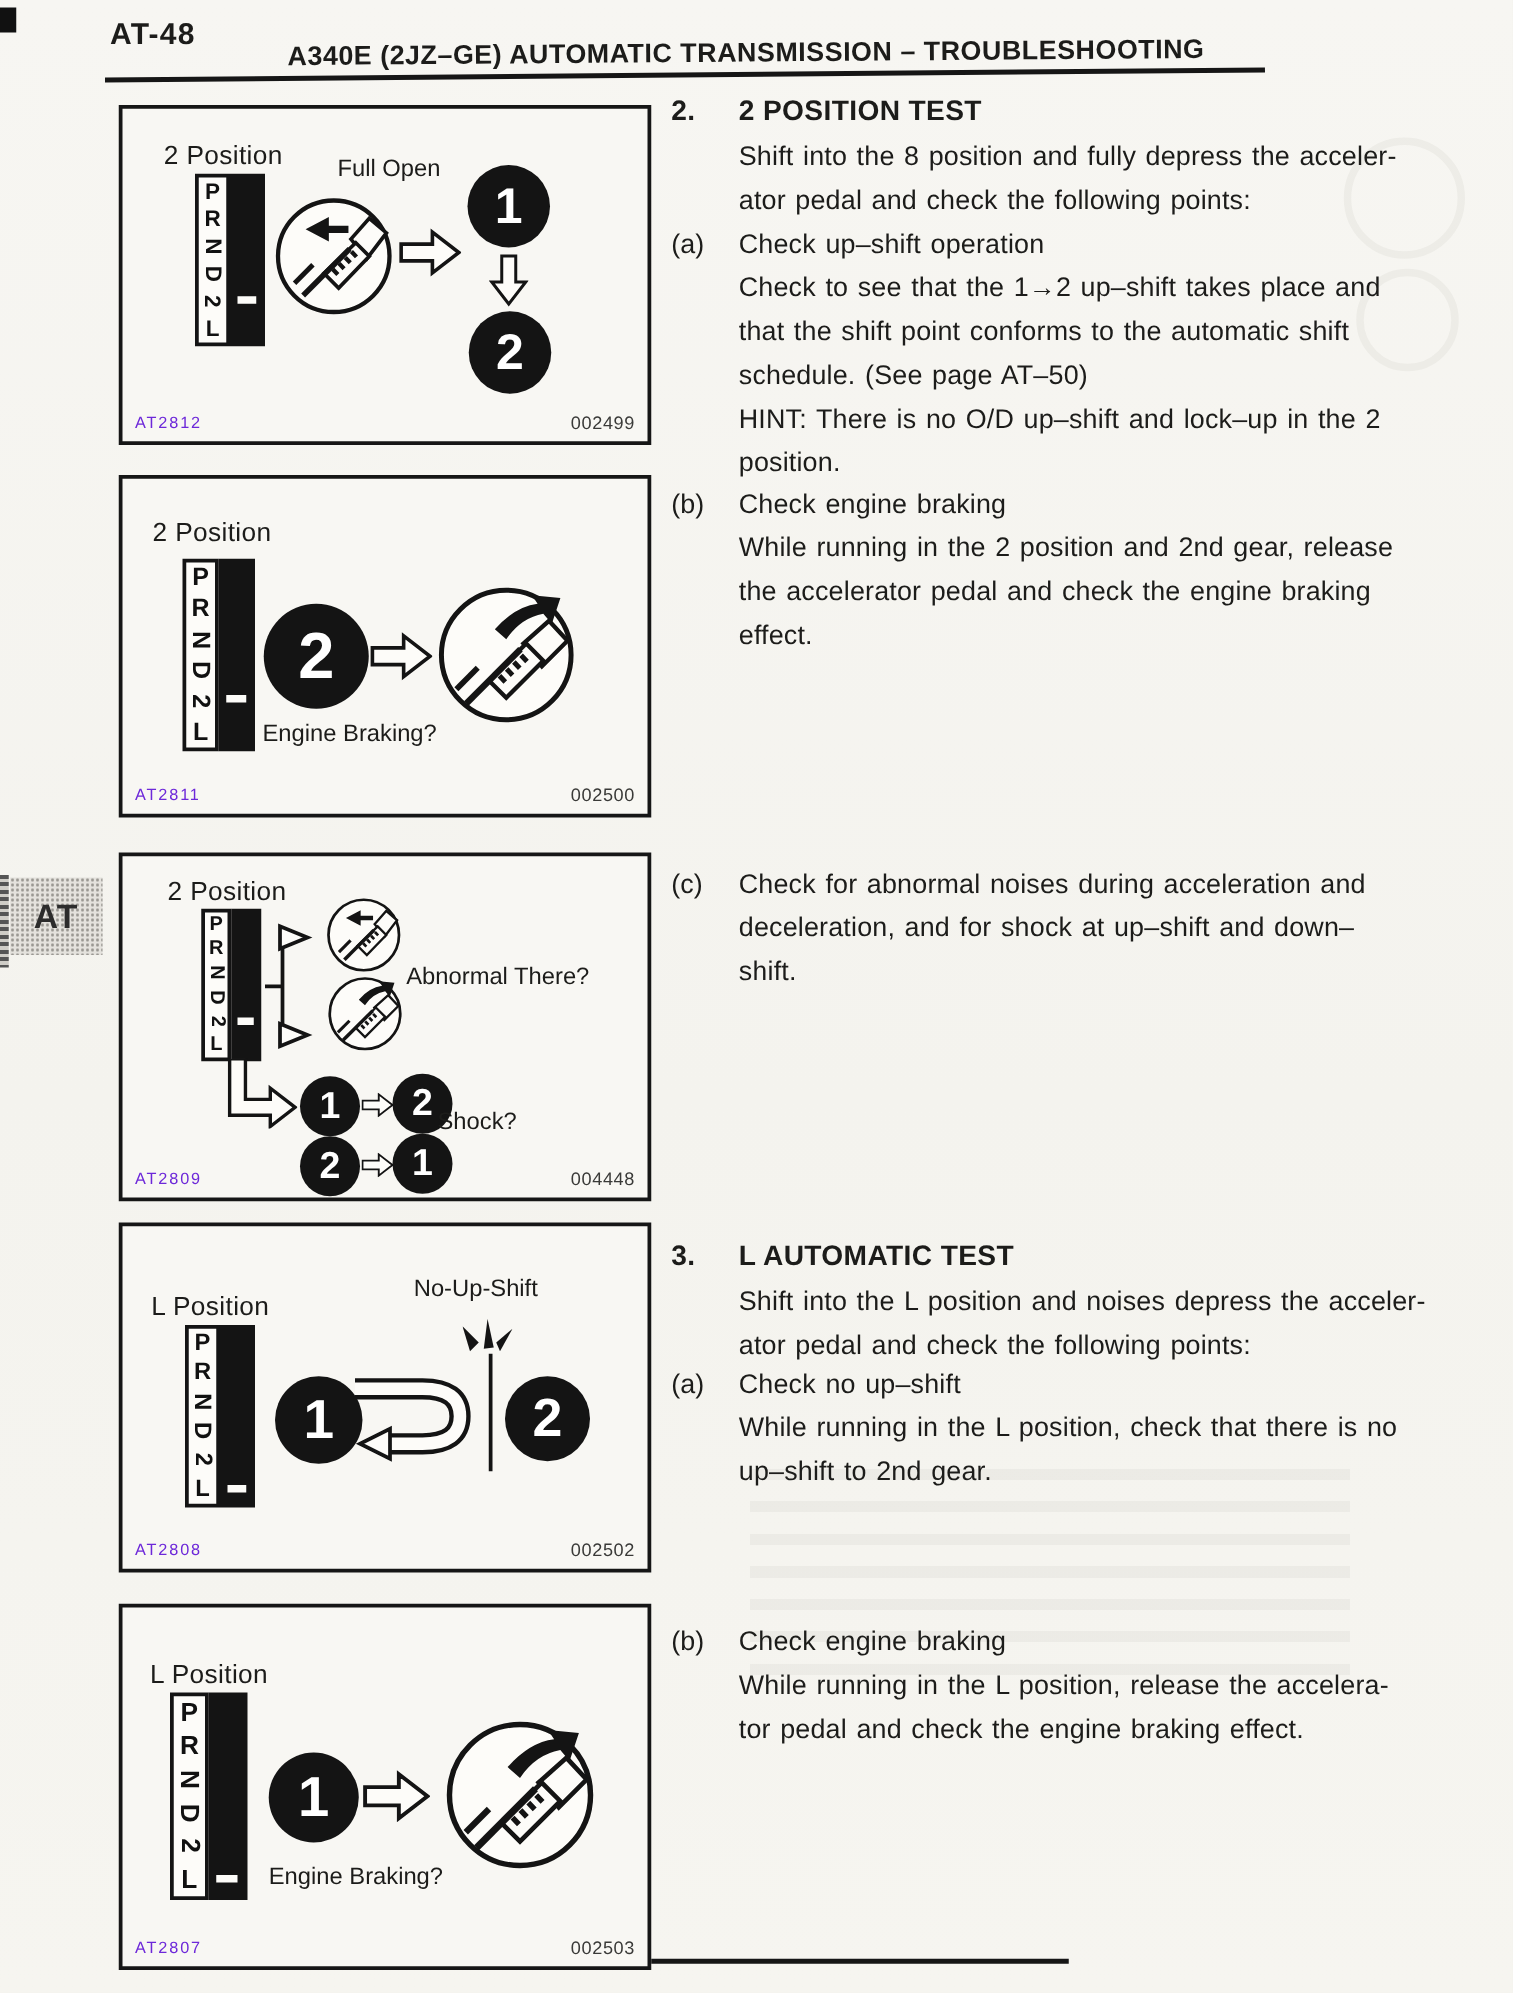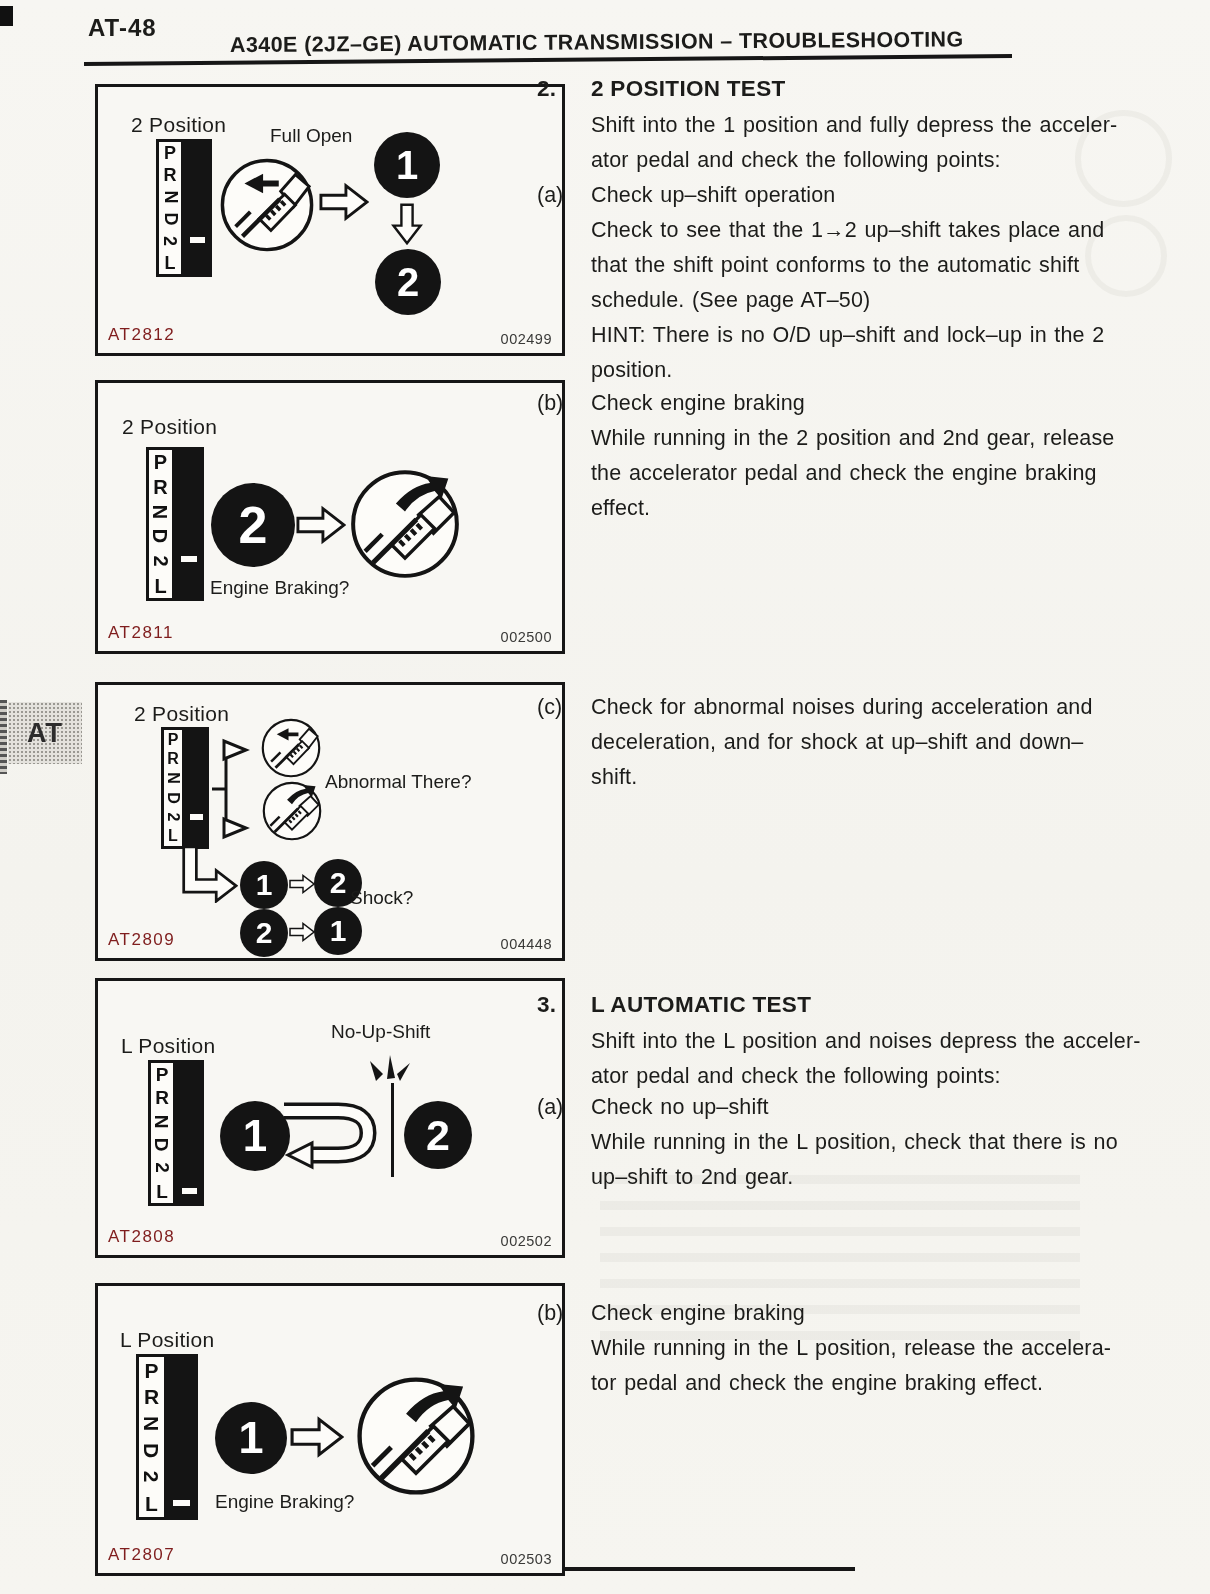--- a/index.html
+++ b/index.html
@@ -10,24 +10,24 @@
   .pageno{position:absolute;left:88px;top:14px;font-size:24px;font-weight:bold;letter-spacing:1px;}
   .htitle{position:absolute;left:230px;top:30px;width:790px;font-size:21.5px;font-weight:bold;letter-spacing:.4px;white-space:nowrap;transform:rotate(-.45deg);}
   .hrule{position:absolute;left:84px;top:58px;width:928px;height:4px;background:#161616;transform:rotate(-.5deg);}
 
   
   .at-tab{position:absolute;left:8px;top:702px;width:74px;height:62px;background-color:#e4e2dd;background-image:radial-gradient(#9a9892 1px,transparent 1.3px);background-size:4px 4px;display:flex;align-items:center;justify-content:center;font-size:27px;font-weight:bold;color:#2c2c2c;letter-spacing:1px;}
   .edge-mark{position:absolute;left:0;top:700px;width:7px;height:74px;background:repeating-linear-gradient(180deg,#555 0 3px,#cfcdc7 3px 6px);}
   .corner-spec{position:absolute;left:0;top:6px;width:13px;height:20px;background:#111;}
 
   
-  .figbox{position:absolute;background:#f8f7f3;border:3px solid #161616;padding-left:44px;}
+  .figbox{position:absolute;background:#f8f7f3;border:3px solid #161616;}
   .figlabel{position:absolute;font-size:21px;letter-spacing:.3px;white-space:nowrap;}
   .ann{position:absolute;font-size:19px;white-space:nowrap;}
-  .figid{position:absolute;left:10px;bottom:8px;font-size:17px;letter-spacing:1.5px;color:#7f1d1d;}
+  .figid{position:absolute;left:10px;bottom:8px;font-size:13px;letter-spacing:1.5px;color:#6d28d9;}
   .figcode{position:absolute;right:10px;bottom:6px;font-size:14.5px;letter-spacing:.5px;color:#3a3a38;}
 
   
   .gate{position:absolute;display:flex;}
   .gate-letters{box-sizing:border-box;background:#fdfcf9;border:3px solid #141414;display:flex;flex-direction:column;align-items:center;justify-content:space-around;font-weight:bold;color:#111;}
   .gate-letters span{display:block;line-height:1;}
   .rot{transform:rotate(90deg);}
   .gate-bar{position:relative;background:#141414;}
   .gate-dash{position:absolute;left:20%;width:55%;height:6px;background:#fdfcf9;}
 
@@ -264,21 +264,21 @@
         <use href="#sym-pedal-release"></use>
       </svg>
     <div class="ann" style="left:117px;top:205px;">Engine Braking?</div>
     <div class="figid">AT2807</div>
     <div class="figcode">002503</div>
   </div>
 
   <div class="sec-head" style="top:76px;">
     <span class="num">2.</span><span>2 POSITION TEST</span>
   </div>
-  <div class="intro tlines" style="top:108px;">Shift into the 1 position and fully depress the acceler-
+  <div class="intro tlines" style="top:108px;">Shift into the 8 position and fully depress the acceler-
 ator pedal and check the following points:</div>
   <div class="item" style="top:178px;">
     <span class="ilabel">(a)</span>
     <div class="ibody tlines">Check up–shift operation
 Check to see that the 1→2 up–shift takes place and
 that the shift point conforms to the automatic shift
 schedule. (See page AT–50)
 HINT: There is no O/D up–shift and lock–up in the 2
 position.</div>
   </div>

